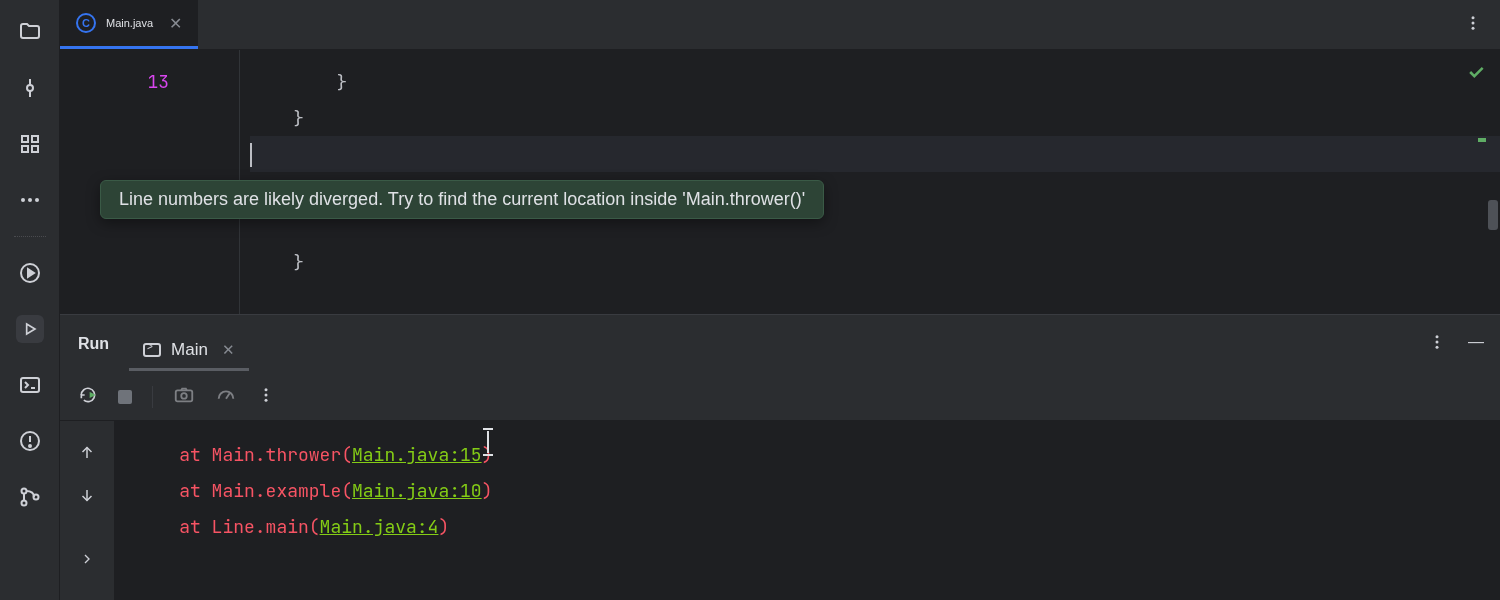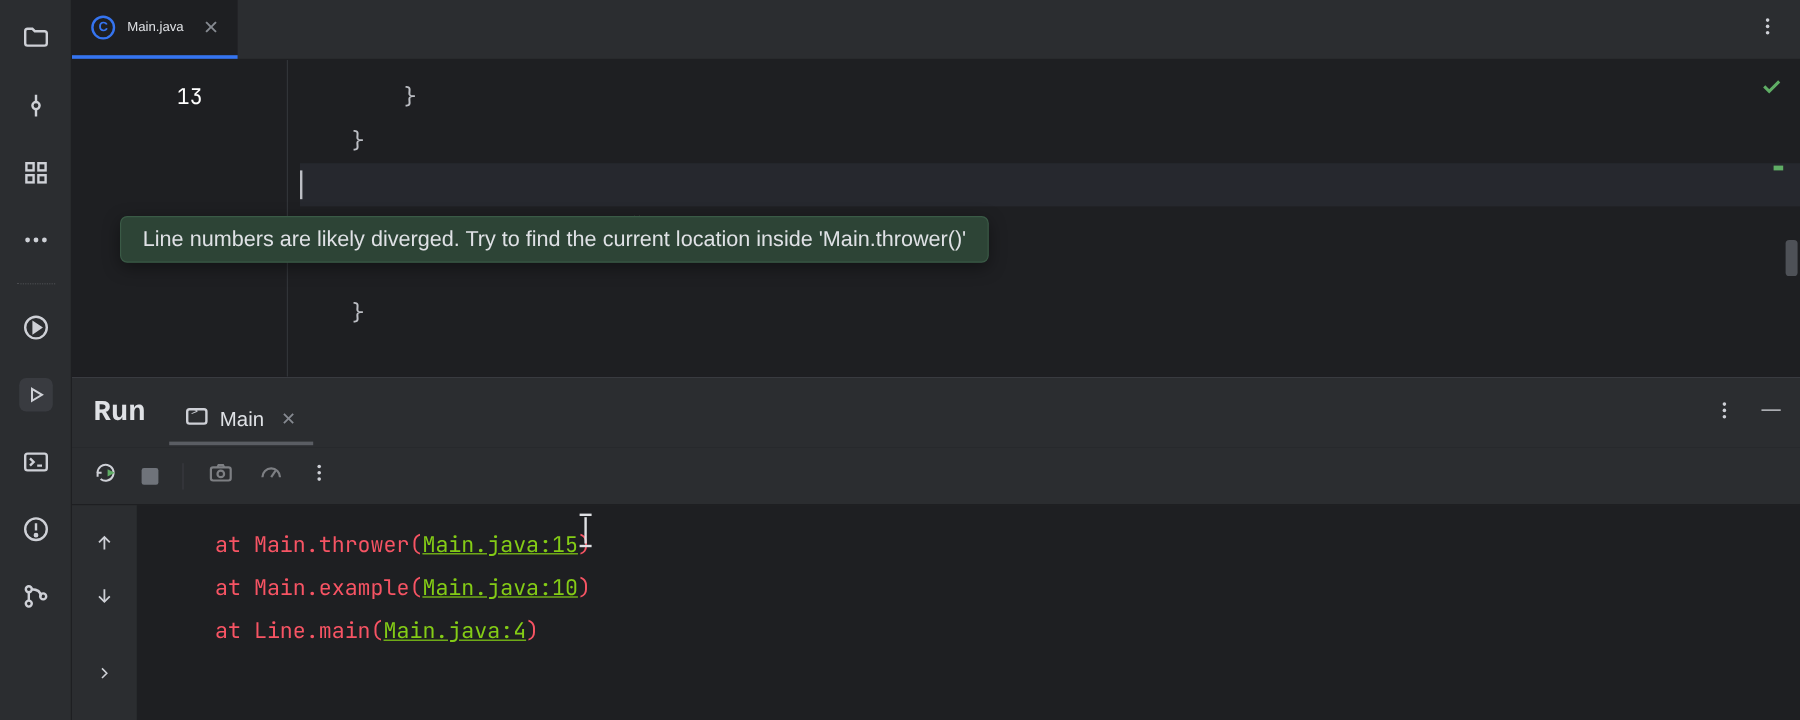--- a/index.html
+++ b/index.html
@@ -97,21 +97,21 @@
 }
 .gutter {
   width: 180px;
   background: #1e1f22;
   border-right: 1px solid #313438;
   display: flex;
   flex-direction: column;
   align-items: flex-end;
   padding-right: 70px;
   padding-top: 14px;
-  color: #ffffff;
+  color: #d946ef;
   position: relative;
 }
 .gutter .ln {
   height: 36px;
   line-height: 36px;
   position: relative;
   width: 100%;
   text-align: right;
 }
 .gutter .bulb {
@@ -201,26 +201,26 @@
 .run-header {
   height: 58px;
   display: flex;
   align-items: center;
   padding: 0 18px;
   gap: 20px;
   background: #2b2d30;
 }
 .run-title {
   color: #dfe1e5;
-  font-size: 24px;
+  font-size: 16px;
   font-weight: 600;
-  font-family: Liberation Mono, monospace;
 }
 .run-tab {
   display: flex;
+  align-items: center;
   gap: 10px;
   padding: 8px 14px;
   border-bottom: 3px solid #5a5d63;
   margin-top: 14px;
 }
 .run-tab .term-icon {
   width: 18px; height: 14px;
   border: 2px solid #ced0d6;
   border-radius: 3px;
   position: relative;

